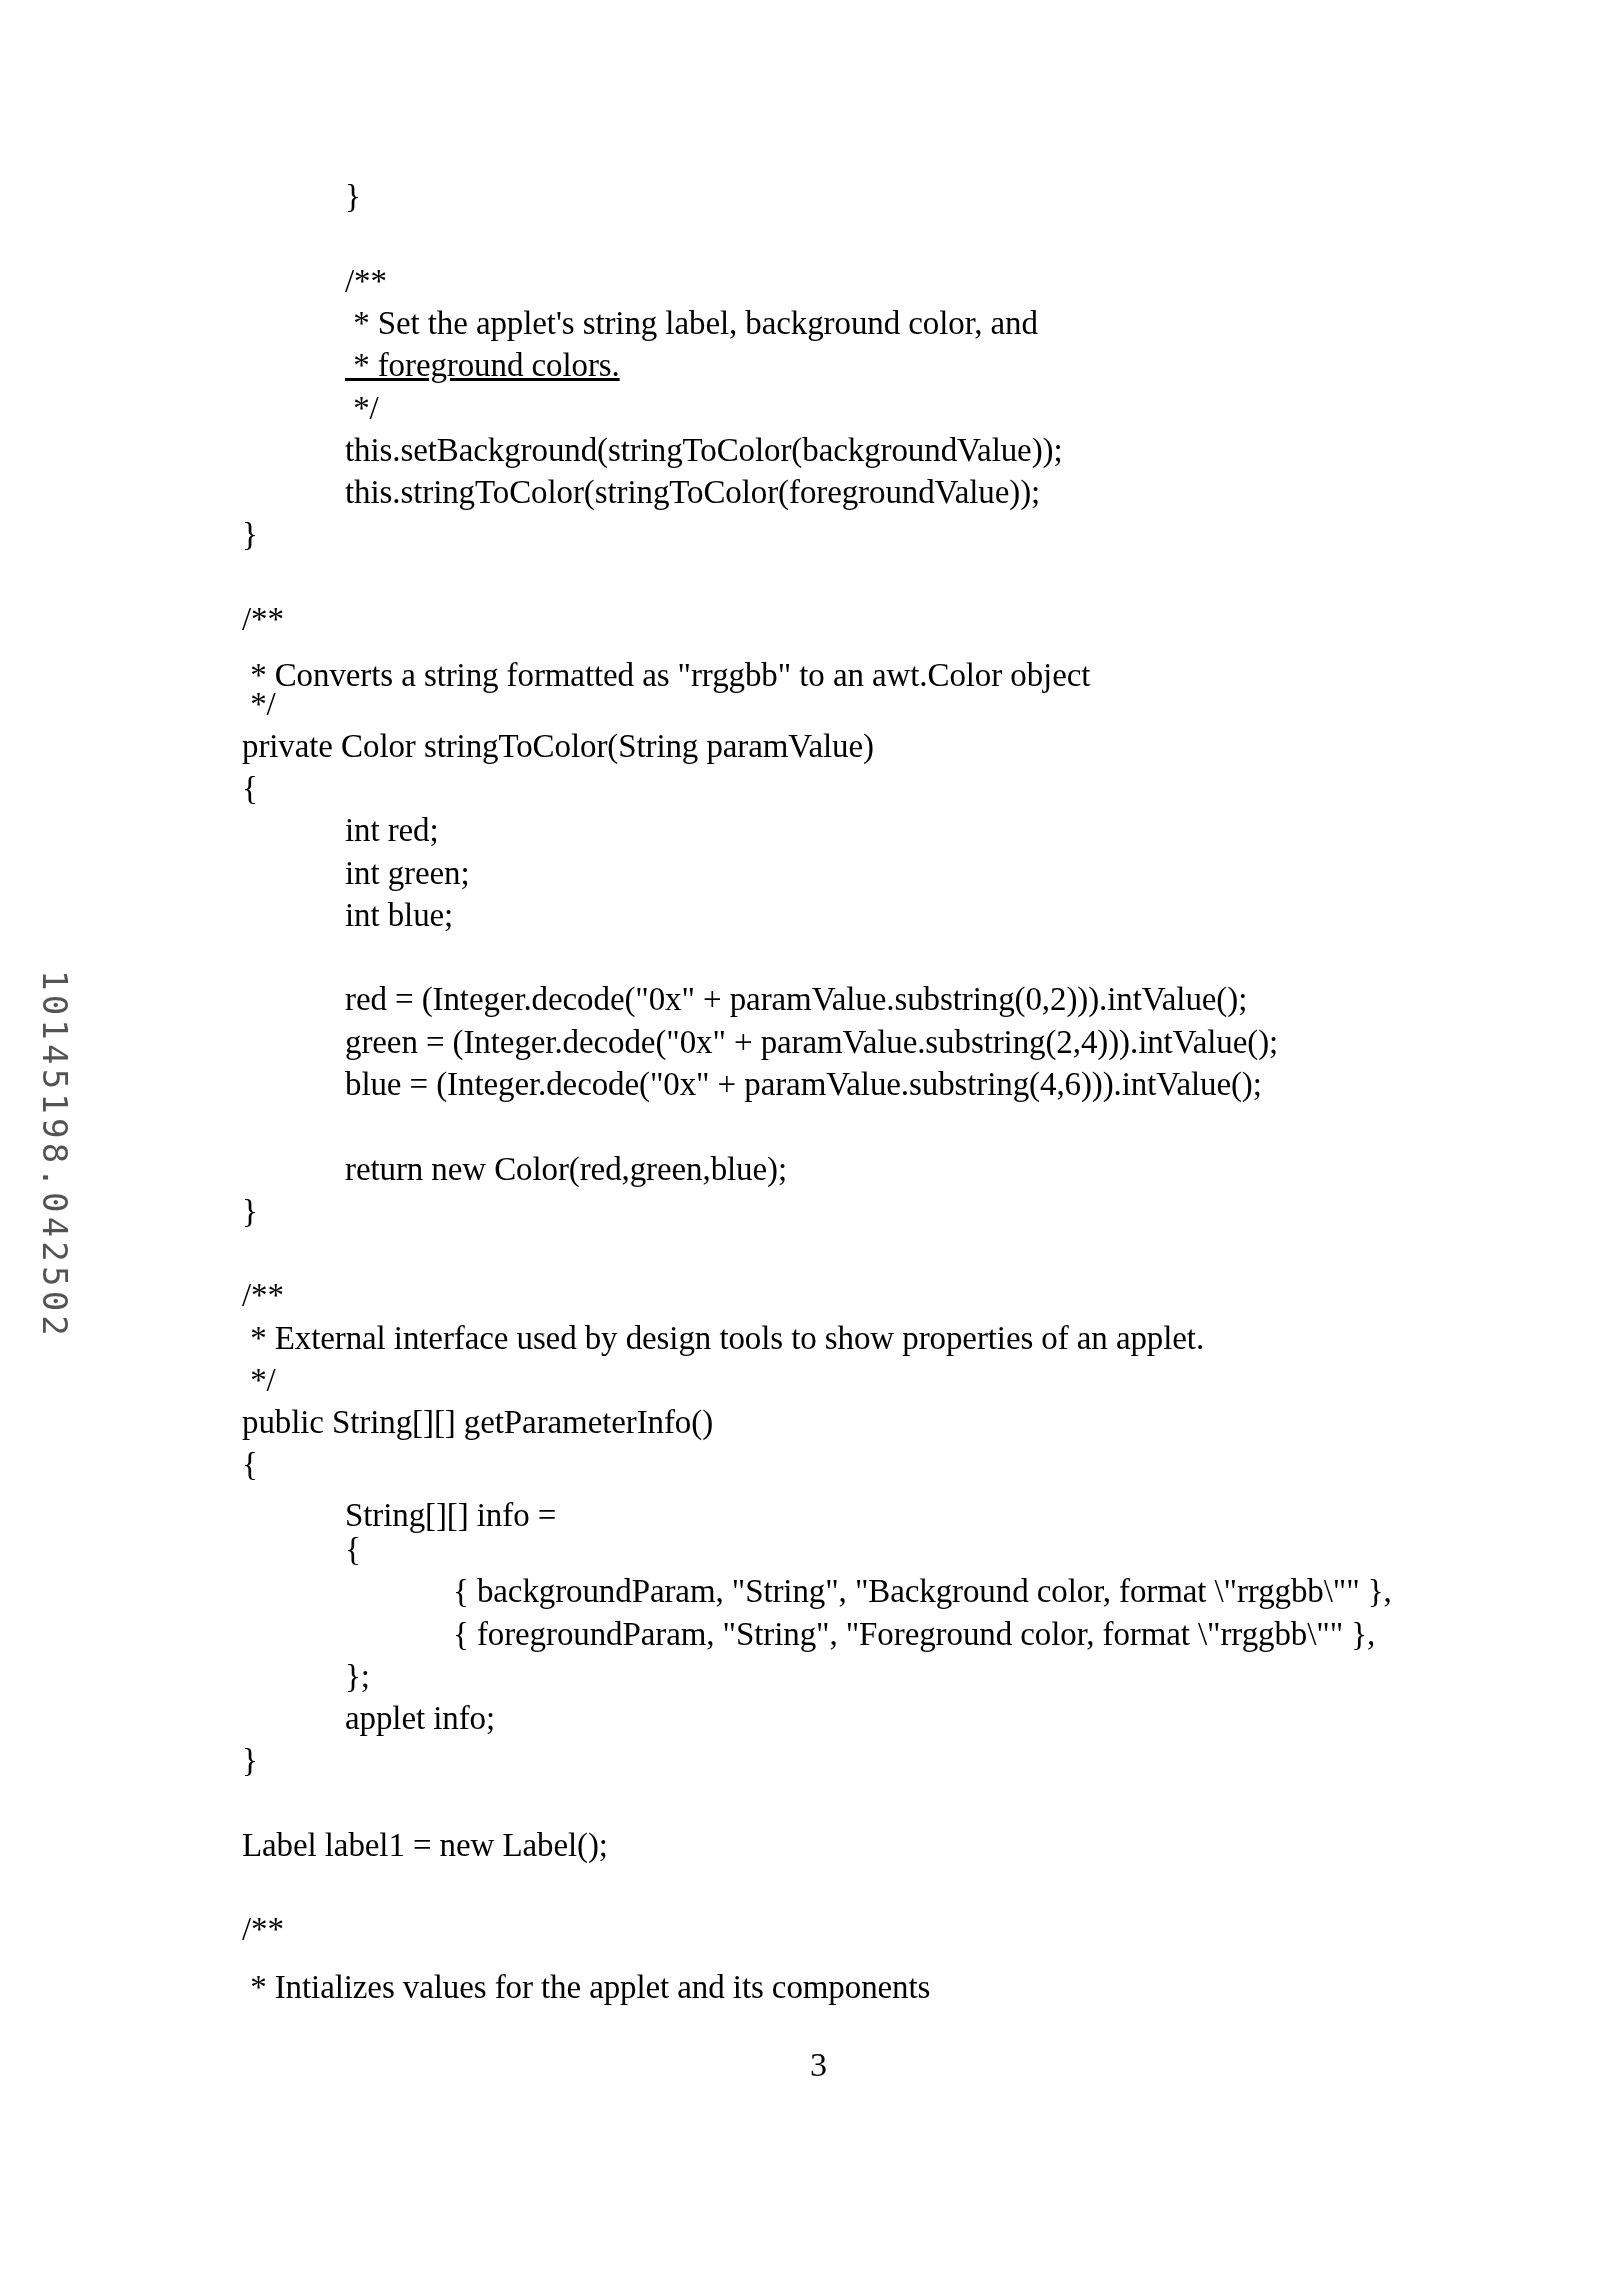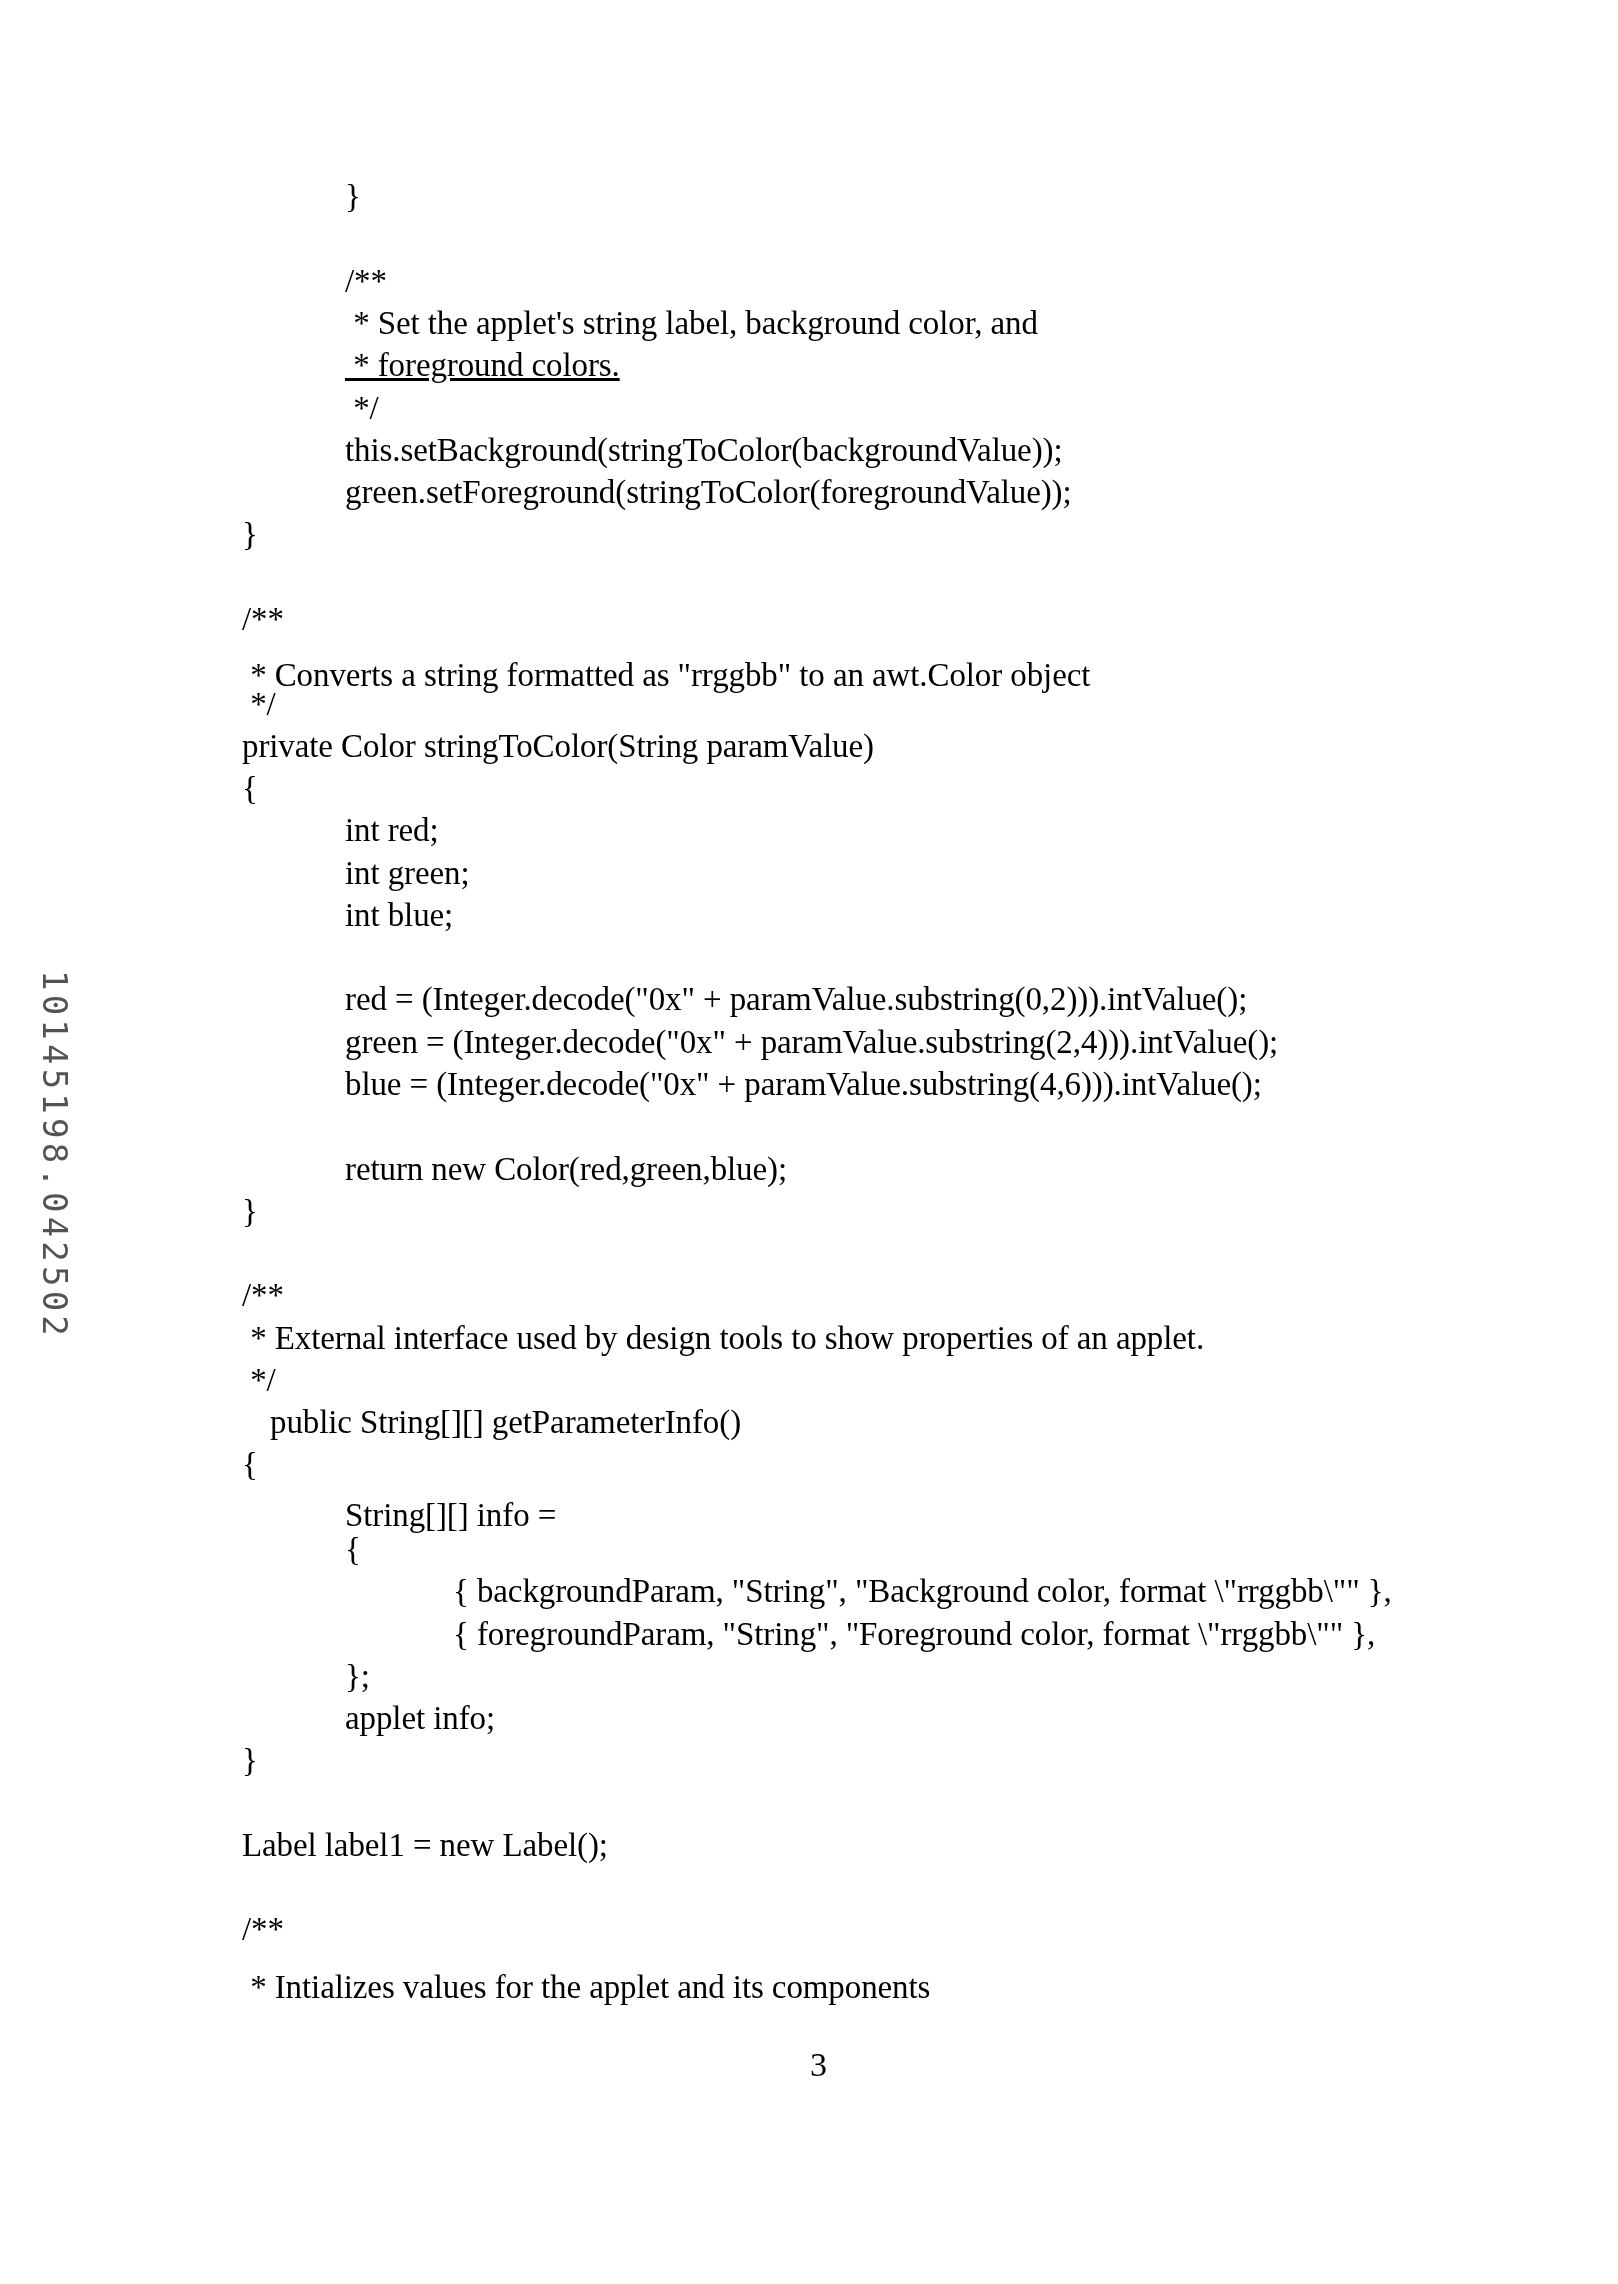--- a/index.html
+++ b/index.html
@@ -71,39 +71,39 @@
     <span>10145198.042502</span>
   </div>
 
   <div id="code-block">
     <div class="code-line lvl2" style="top: 175px;">}</div>
     <div class="code-line lvl2" style="top: 260px;">/**</div>
     <div class="code-line lvl2" style="top: 302px;"> * Set the applet's string label, background color, and</div>
     <div class="code-line lvl2" style="top: 344px; text-decoration: underline;"> * foreground colors.</div>
     <div class="code-line lvl2" style="top: 387px;"> */</div>
     <div class="code-line lvl2" style="top: 429px;">this.setBackground(stringToColor(backgroundValue));</div>
-    <div class="code-line lvl2" style="top: 471px;">green.setForeground(stringToColor(foregroundValue));</div>
+    <div class="code-line lvl2" style="top: 471px;">this.stringToColor(stringToColor(foregroundValue));</div>
     <div class="code-line lvl1" style="top: 513px;">}</div>
     <div class="code-line lvl1" style="top: 598px;">/**</div>
     <div class="code-line lvl1" style="top: 640px; margin-top: 14px;"> * Converts a string formatted as "rrggbb" to an awt.Color object</div>
     <div class="code-line lvl1" style="top: 683px;"> */</div>
     <div class="code-line lvl1" style="top: 725px;">private Color stringToColor(String paramValue)</div>
     <div class="code-line lvl1" style="top: 767px;">{</div>
     <div class="code-line lvl2" style="top: 809px; text-align: center;">int red;</div>
     <div class="code-line lvl2" style="top: 852px;">int green;</div>
     <div class="code-line lvl2" style="top: 894px;">int blue;</div>
     <div class="code-line lvl2" style="top: 978px;">red = (Integer.decode("0x" + paramValue.substring(0,2))).intValue();</div>
     <div class="code-line lvl2" style="top: 1021px;">green = (Integer.decode("0x" + paramValue.substring(2,4))).intValue();</div>
     <div class="code-line lvl2" style="top: 1063px;">blue = (Integer.decode("0x" + paramValue.substring(4,6))).intValue();</div>
     <div class="code-line lvl2" style="top: 1148px;">return new Color(red,green,blue);</div>
     <div class="code-line lvl1" style="top: 1190px;">}</div>
     <div class="code-line lvl1" style="top: 1274px;">/**</div>
     <div class="code-line lvl1" style="top: 1317px;"> * External interface used by design tools to show properties of an applet.</div>
     <div class="code-line lvl1" style="top: 1359px;"> */</div>
-    <div class="code-line lvl1" style="top: 1401px; margin-left: 28px;">public String[][] getParameterInfo()</div>
+    <div class="code-line lvl1" style="top: 1401px;">public String[][] getParameterInfo()</div>
     <div class="code-line lvl1" style="top: 1443px;">{</div>
     <div class="code-line lvl2" style="top: 1486px; margin-top: 8px;">String[][] info =</div>
     <div class="code-line lvl2" style="top: 1528px;">{</div>
     <div class="code-line lvl3" style="top: 1570px;">{ backgroundParam, "String", "Background color, format \"rrggbb\"" },</div>
     <div class="code-line lvl3" style="top: 1613px;">{ foregroundParam, "String", "Foreground color, format \"rrggbb\"" },</div>
     <div class="code-line lvl2" style="top: 1655px;">};</div>
     <div class="code-line lvl2" style="top: 1697px;">applet info;</div>
     <div class="code-line lvl1" style="top: 1739px;">}</div>
     <div class="code-line lvl1" style="top: 1824px;">Label label1 = new Label();</div>
     <div class="code-line lvl1" style="top: 1908px;">/**</div>

